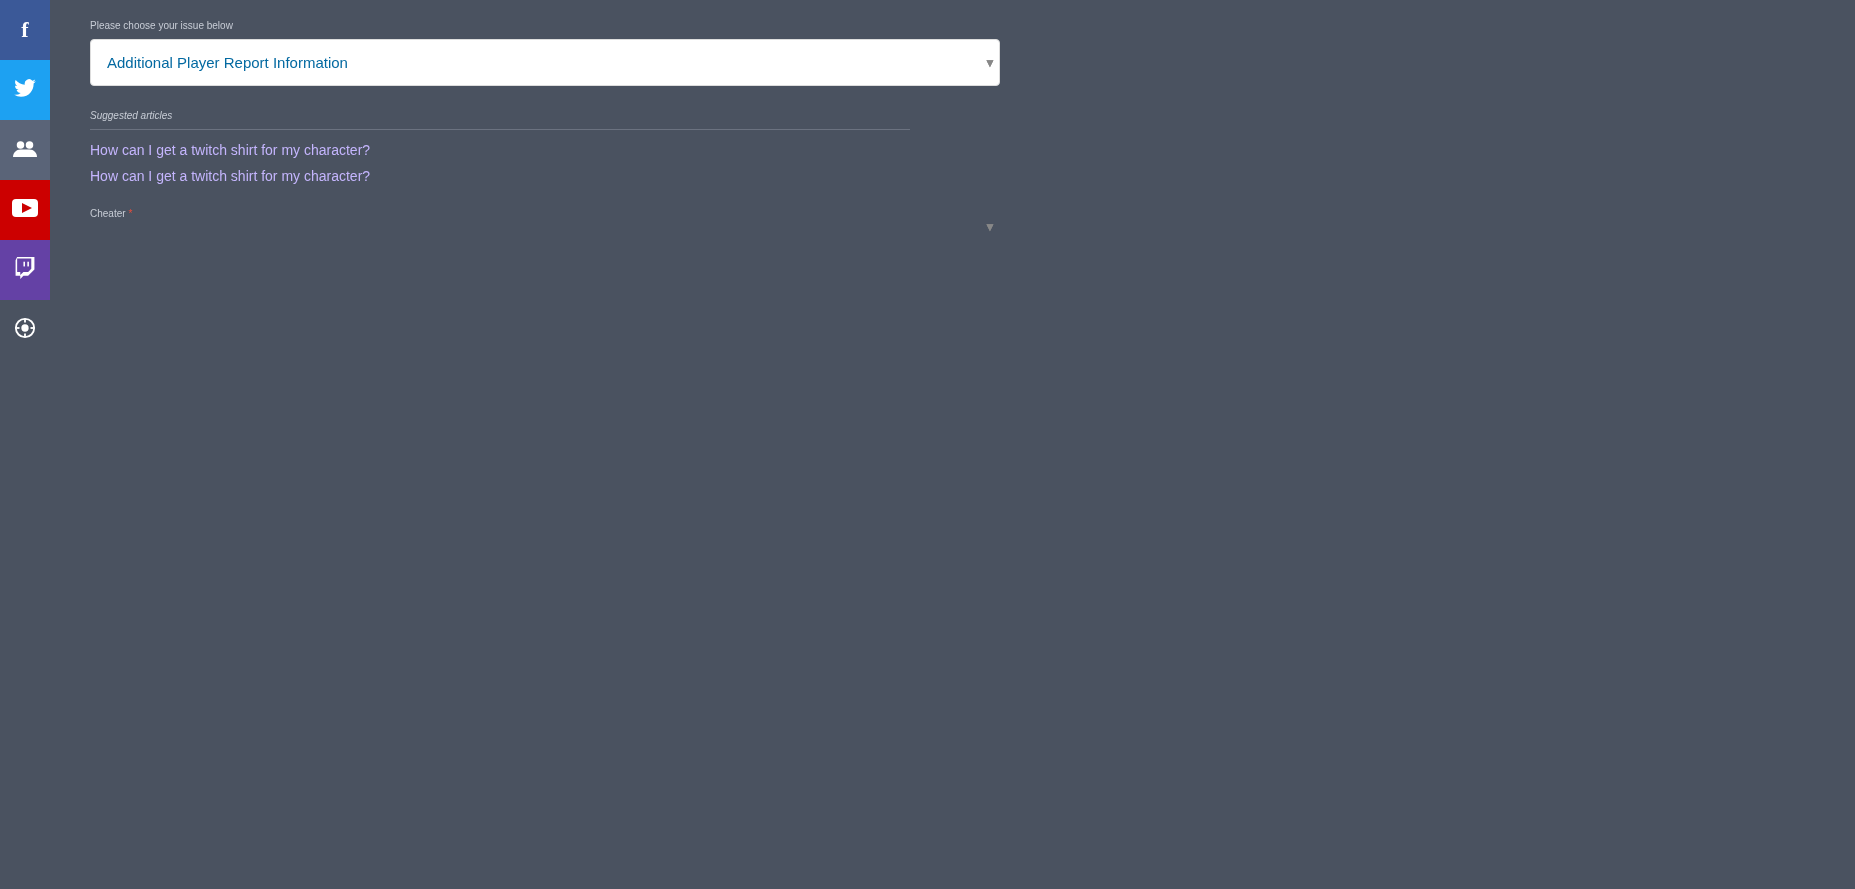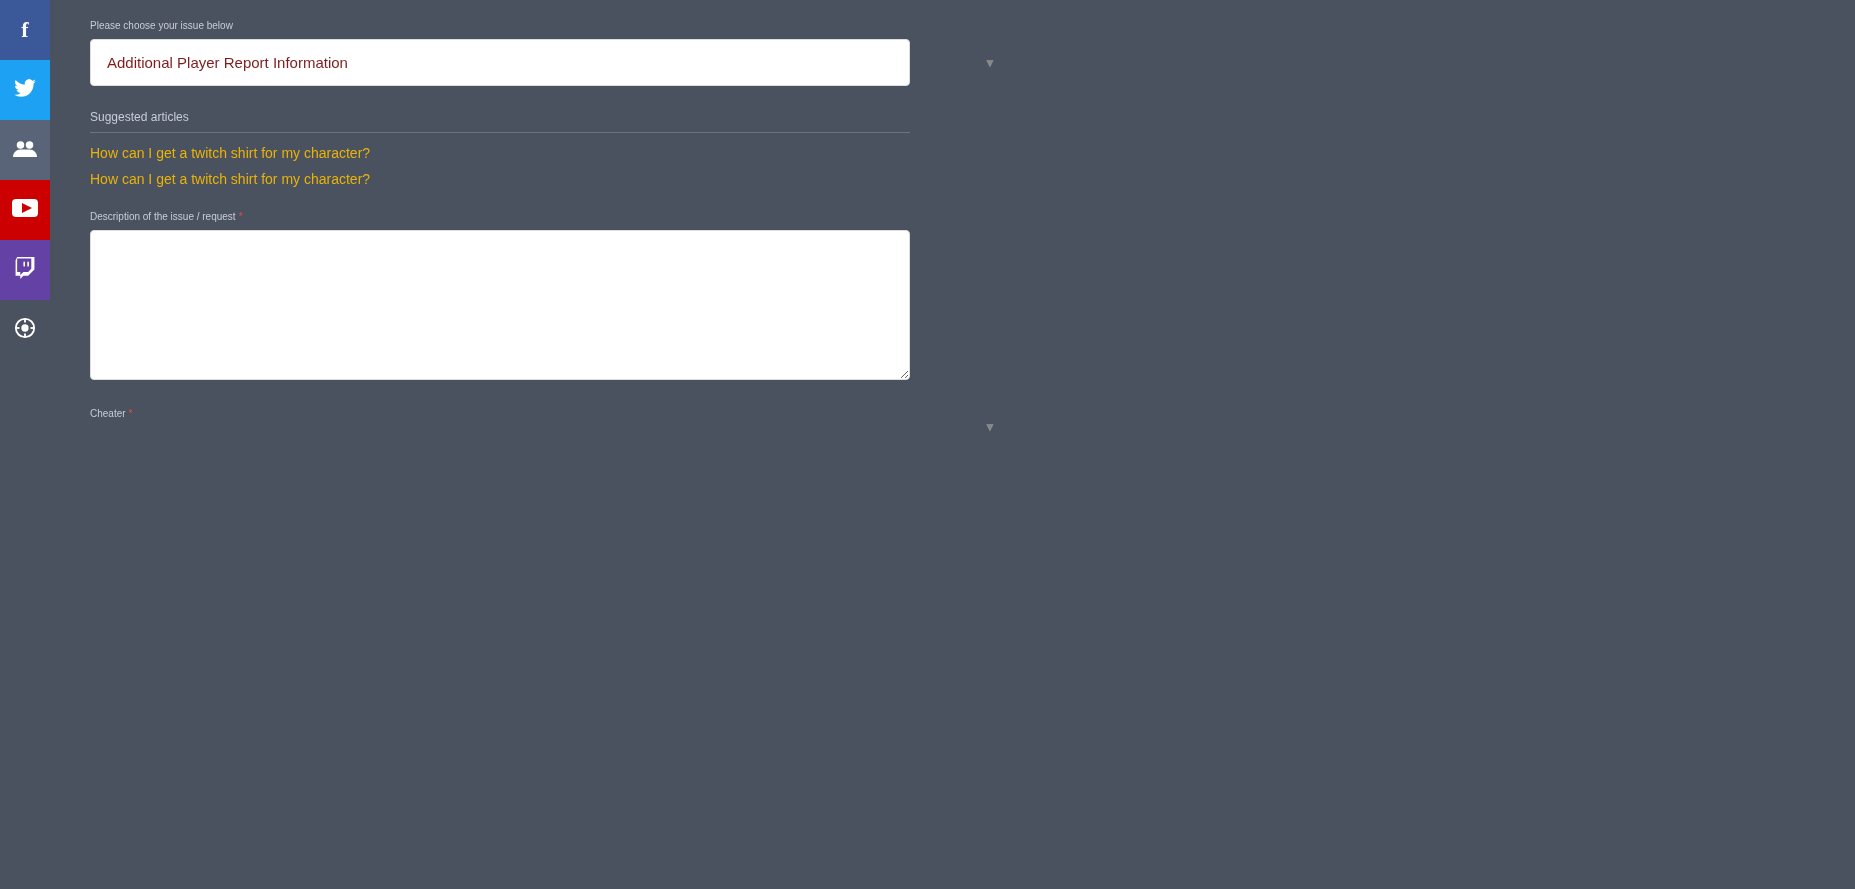--- a/index.html
+++ b/index.html
@@ -92,27 +92,27 @@
       right: 14px;
       top: 50%;
       transform: translateY(-50%);
       color: #888;
       font-size: 12px;
       pointer-events: none;
     }
 
     .form-select,
     .form-input {
-      width: 820px;
+      width: 910px;
       padding: 14px 16px;
       background-color: #ffffff;
       border: 1px solid #ddd;
       border-radius: 4px;
       font-size: 15px;
-      color: #7f1d1d;
+      color: #0369a1;
       outline: none;
       appearance: none;
       -webkit-appearance: none;
     }
 
     .form-select {
       cursor: pointer;
       padding-right: 36px;
     }
 
@@ -128,37 +128,38 @@
       outline: none;
       resize: vertical;
     }
 
     
     .suggested-articles-section {
       margin-bottom: 24px;
     }
 
     .suggested-articles-label {
-      font-size: 12px;
+      font-size: 10px;
       color: #c8cdd6;
       margin-bottom: 8px;
       display: block;
+      font-style: italic;
     }
 
     .suggested-articles-divider {
       width: 820px;
       border: none;
       border-top: 1px solid #6b7280;
       margin-bottom: 12px;
     }
 
     .suggested-article-link {
       display: block;
       font-size: 14px;
-      color: #eab308;
+      color: #c4b5fd;
       margin-bottom: 10px;
       cursor: pointer;
       text-decoration: none;
     }
   </style>
 </head>
 <body>
 
 <div class="sidebar">
   <div class="sidebar-item facebook">
@@ -224,26 +225,20 @@
   </div>
 
 
   <div class="suggested-articles-section">
     <span class="suggested-articles-label">Suggested articles</span>
     <hr class="suggested-articles-divider">
     <a class="suggested-article-link" href="#">How can I get a twitch shirt for my character?</a>
     <a class="suggested-article-link" href="#">How can I get a twitch shirt for my character?</a>
   </div>
 
-  <div class="form-group">
-    <label class="form-label">
-      <span>Description of the issue / request</span><span class="required-star">*</span>
-    </label>
-    <textarea class="form-textarea" style=""></textarea>
-  </div>
 
   <div class="form-group">
     <label class="form-label">
       <span>Cheater</span><span class="required-star">*</span>
     </label>
     <div class="form-select-wrapper">
       <span style="position:absolute;right:14px;top:50%;transform:translateY(-50%);color:#888;font-size:12px;pointer-events:none;">▼</span>
     </div>
   </div>
 

